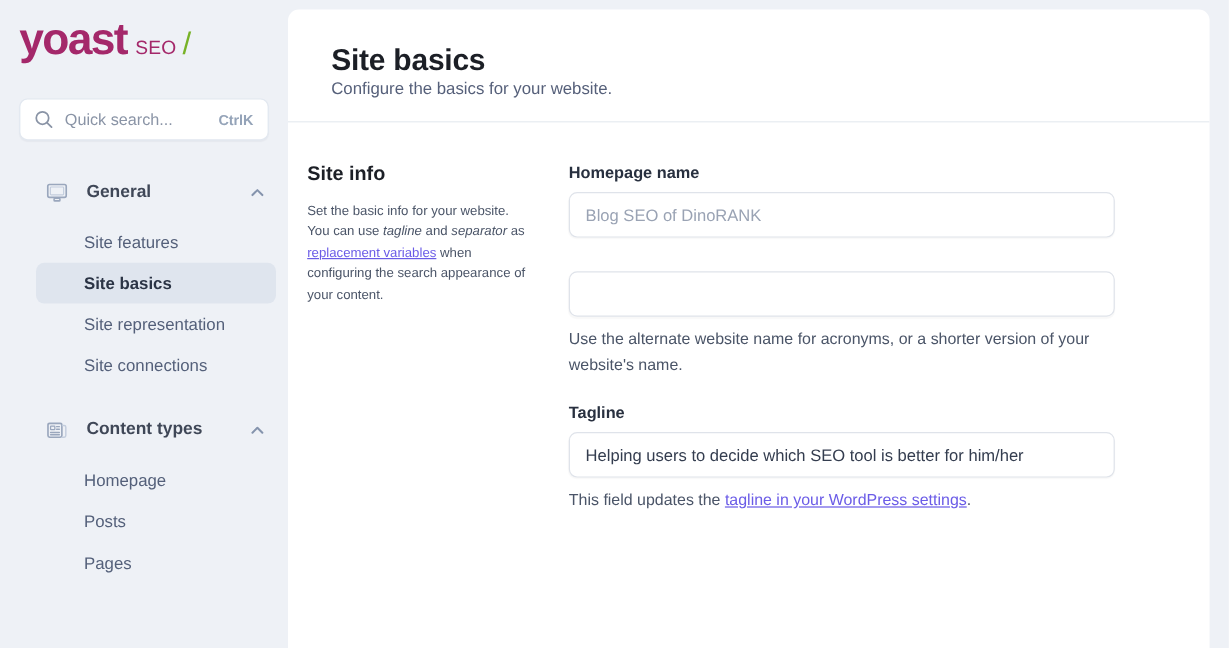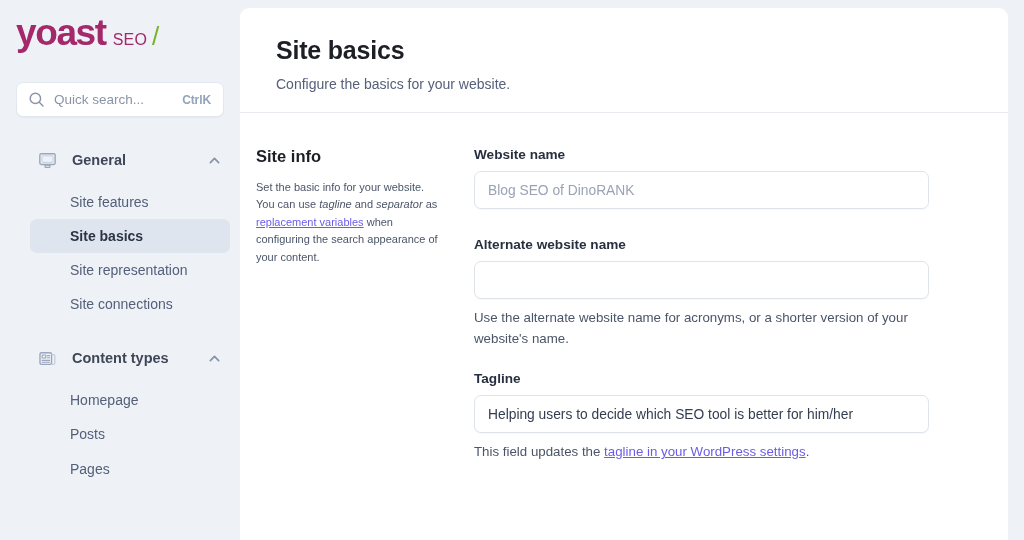--- a/index.html
+++ b/index.html
@@ -158,21 +158,21 @@
   }
   .page-title {
     font-size: 25px;
     font-weight: 700;
     color: #1c1f26;
     letter-spacing: -0.2px;
   }
   .page-subtitle {
     font-size: 14px;
     color: #56607a;
-    margin-top: 11px;
+    margin-top: 0;
   }
 
   .section {
     display: flex;
     padding: 34px 36px 0 16px;
   }
 
   .section-info {
     flex: 0 0 218px;
     padding-right: 30px;
@@ -322,26 +322,25 @@
     <div class="section">
 
       <div class="section-info">
         <h2>Site info</h2>
         <p><span>Set the basic info for your website. You can use </span><em>tagline</em><span> and </span><em>separator</em><span> as </span><a class="link">replacement variables</a><span> when configuring the search appearance of your content.</span></p>
       </div>
 
       <div class="section-fields">
 
         <div class="field spaced">
-          <label class="field-label">Website name</label>
+          <label class="field-label">Homepage name</label>
           <input class="field-input" type="text" placeholder="Blog SEO of DinoRANK" style="">
         </div>
 
         <div class="field">
-          <label class="field-label">Alternate website name</label>
           <input class="field-input" type="text" placeholder="" style="">
           <div class="field-help">Use the alternate website name for acronyms, or a shorter version of your website's name.</div>
         </div>
 
         <div class="field">
           <label class="field-label">Tagline</label>
           <input class="field-input" type="text" value="Helping users to decide which SEO tool is better for him/her" style="">
           <div class="field-help"><span>This field updates the </span><a class="link">tagline in your WordPress settings</a><span>.</span></div>
         </div>
 

